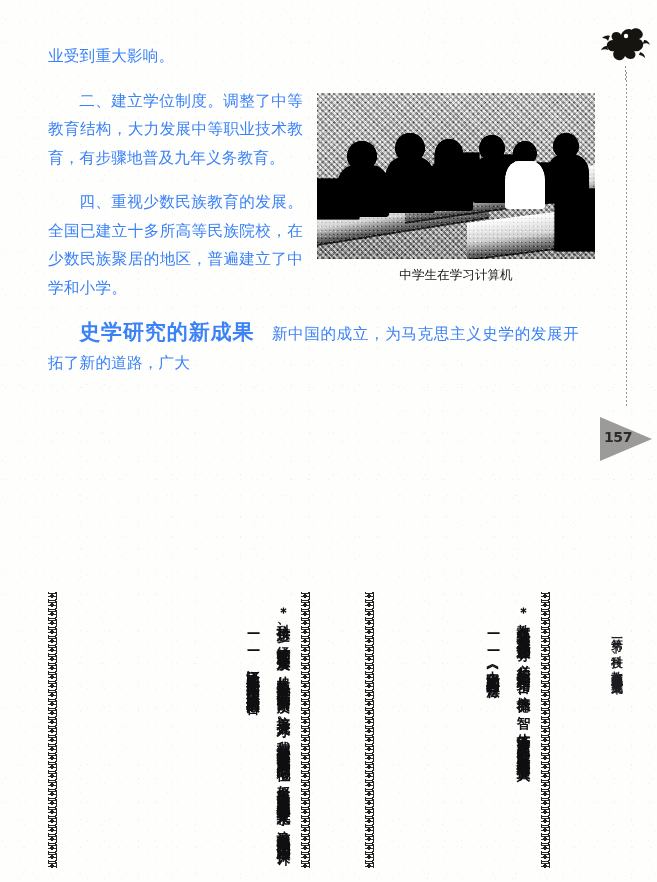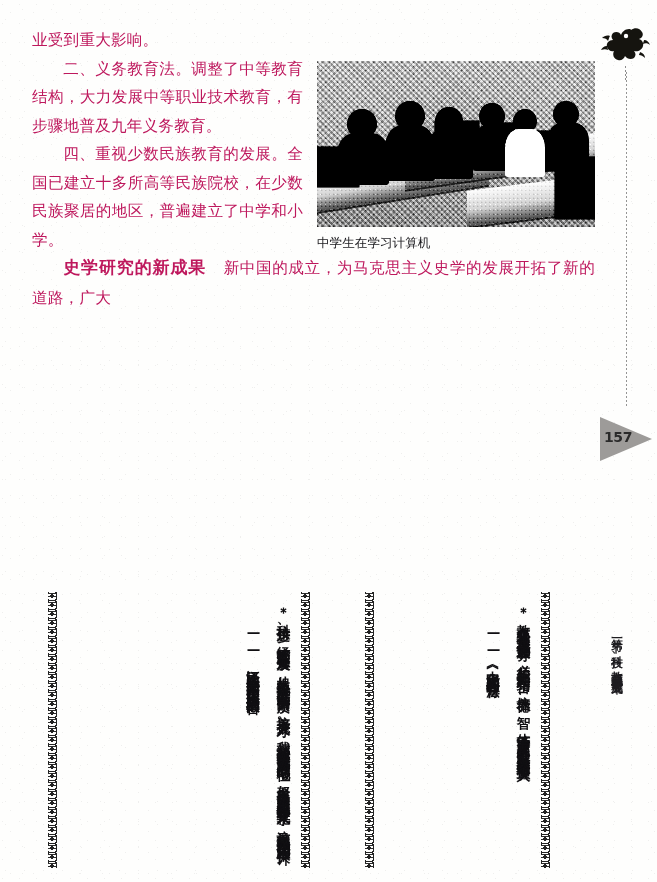--- a/index.html
+++ b/index.html
@@ -35,25 +35,25 @@
   
   .body-col {
     position: absolute;
     left: 32px;
     top: 26px;
     width: 563px;
   }
   .para {
     font-size: 15.6px;
     line-height: 28.5px;
-    color: #be185d;
+    color: #3b82f6;
     text-align: justify;
     text-justify: inter-ideograph;
     letter-spacing: .2px;
-    margin: 0;
+    margin: 16px;
     font-family: "DejaVu Serif", "Liberation Serif", serif;
   }
   .para.indent { text-indent: 2em; }
 
   
   .photo-float {
     float: right;
     width: 278px;
     margin: 6px 0 2px 14px;
     shape-outside: margin-box;
@@ -102,32 +102,32 @@
   .photo .grain {
     position: absolute; inset: 0;
     background-image:
       radial-gradient(circle at 20% 30%, rgba(0,0,0,.5) .7px, transparent .8px),
       radial-gradient(circle at 70% 70%, rgba(255,255,255,.45) .6px, transparent .7px);
     background-size: 4px 4px, 5px 5px;
     mix-blend-mode: overlay;
     opacity: .8;
   }
   .photo-caption {
+    text-align: center;
     font-size: 12.6px;
     line-height: 18px;
     color: #1b1a1e;
     margin-top: 7px;
     font-family: "DejaVu Serif", "Liberation Serif", serif;
   }
 
   .section-head {
     font-weight: bold;
-    font-size: 17px;
+    font-size: 21px;
     letter-spacing: .5px;
-    font-family: Liberation Mono, monospace;
   }
   .section-head-gap { display: inline-block; width: 1.1em; }
 
   
   .vbox {
     position: absolute;
     box-sizing: border-box;
   }
   .vbox-inner {
     position: absolute;
@@ -308,21 +308,21 @@
         <div class="body shirt" style="left:188px;top:68px;width:40px;height:48px;"></div>
 
         <div class="head" style="left:236px;top:40px;width:26px;height:25px;"></div>
         <div class="body" style="left:230px;top:62px;width:42px;height:44px;"></div>
 
         <div class="grain"></div>
       </div>
       <div class="photo-caption">中学生在学习计算机</div>
     </div>
 
-    <p class="para indent">二、义务教育法。调整了中等教育结构，大力发展中等职业技术教育，有步骤地普及九年义务教育。</p>
+    <p class="para indent">二、建立学位制度。调整了中等教育结构，大力发展中等职业技术教育，有步骤地普及九年义务教育。</p>
     <p class="para indent">四、重视少数民族教育的发展。全国已建立十多所高等民族院校，在少数民族聚居的地区，普遍建立了中学和小学。</p>
 
     <p class="para indent"><span class="section-head">史学研究的新成果</span><span class="section-head-gap"></span><span>新中国的成立，为马克思主义史学的发展开拓了新的道路，广大</span></p>
   </div>
 
   <div class="vbox a">
     <div class="vrule left"></div>
     <div class="vrule right"></div>
     <div class="vbox-inner">
       <div class="vcol">＊科技进步、经济繁荣和社会发展，从根本上说取决于提高劳动者的素质，培养大批人才。我们必须把教育摆在优先发展的战略地位，努力提高全民族的思想道德和科学文化水平，这是实现我国现代化的根本大计。</div>

